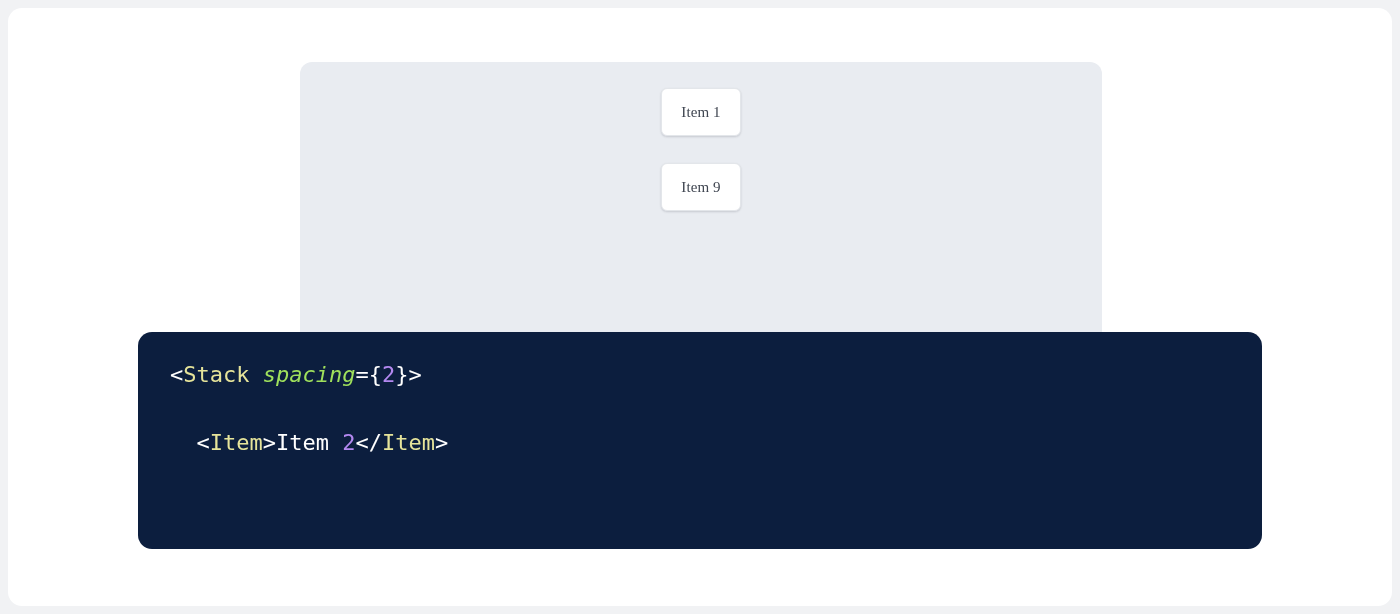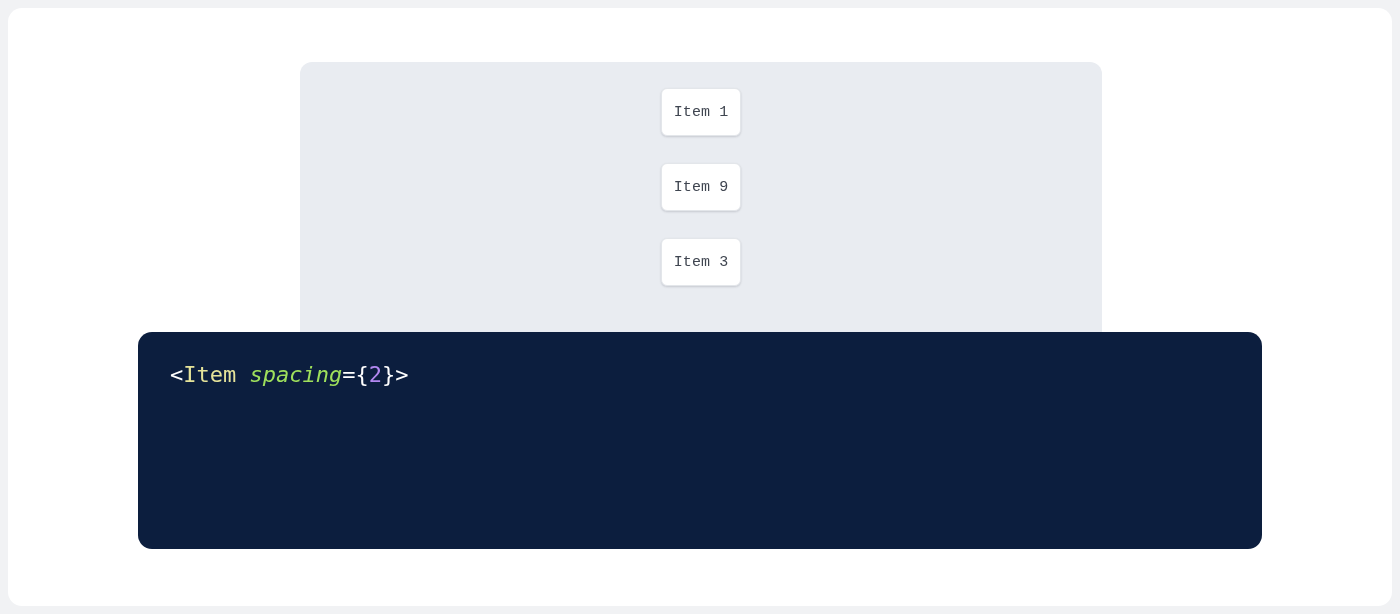--- a/index.html
+++ b/index.html
@@ -57,21 +57,21 @@
     border: 1px solid #e3e6ea;
     border-radius: 6px;
     display: flex;
     align-items: center;
     justify-content: center;
     box-shadow: 0 1px 2px rgba(16, 24, 40, 0.10),
                 0 1px 3px rgba(16, 24, 40, 0.06);
   }
 
   .item-card-label {
-    font-family: Liberation Mono, monospace;
+    font-family: Liberation Serif, serif;
     font-size: 15px;
     color: #3f4550;
     letter-spacing: 0.1px;
     white-space: nowrap;
   }
 
   
   #code-panel {
     position: absolute;
     left: 130px;          
@@ -106,25 +106,23 @@
 <div id="page-frame">
 
   <div id="preview-panel">
     <div id="item-stack">
         <div class="item-card">
           <span class="item-card-label">Item 1</span>
         </div>
         <div class="item-card">
           <span class="item-card-label">Item 9</span>
         </div>
-        <div class="item-card">
-          <span class="item-card-label">Item 3</span>
-        </div>
       </div>
   </div>
 
   <div id="code-panel">
-    <div id="code-block"><span class="code-line"><span class="tok-punct">&lt;</span><span class="tok-tag">Item</span><span class="tok-text"> </span><span class="tok-attr">spacing</span><span class="tok-punct">={</span><span class="tok-num">2</span><span class="tok-punct">}&gt;</span></span>
+    <div id="code-block"><span class="code-line"><span class="tok-punct">&lt;</span><span class="tok-tag">Stack</span><span class="tok-text"> </span><span class="tok-attr">spacing</span><span class="tok-punct">={</span><span class="tok-num">2</span><span class="tok-punct">}&gt;</span></span>
+<span class="code-line"><span class="tok-punct">  &lt;</span><span class="tok-tag">Item</span><span class="tok-punct">&gt;</span><span class="tok-text">Item </span><span class="tok-num">2</span><span class="tok-punct">&lt;/</span><span class="tok-tag">Item</span><span class="tok-punct">&gt;</span></span>
 
 </div>
   </div>
 
 </div>
 
 </body></html>

